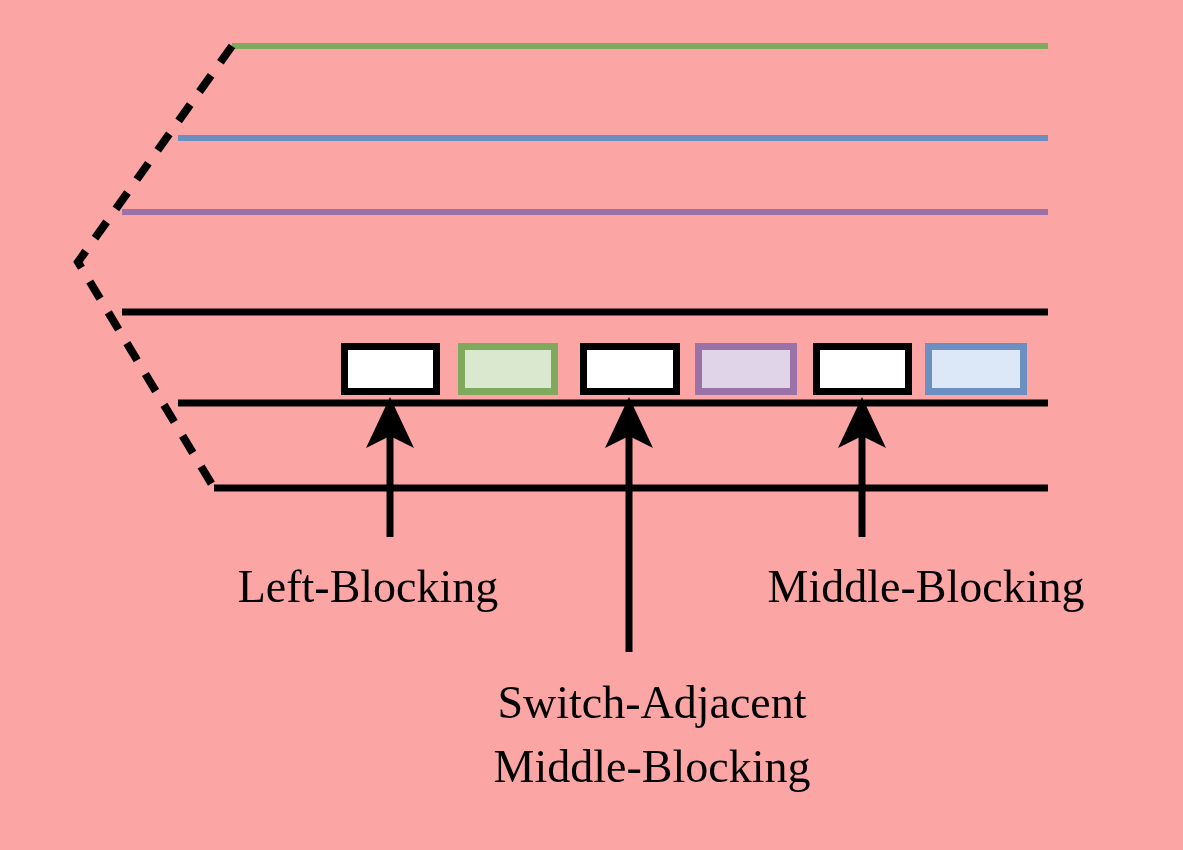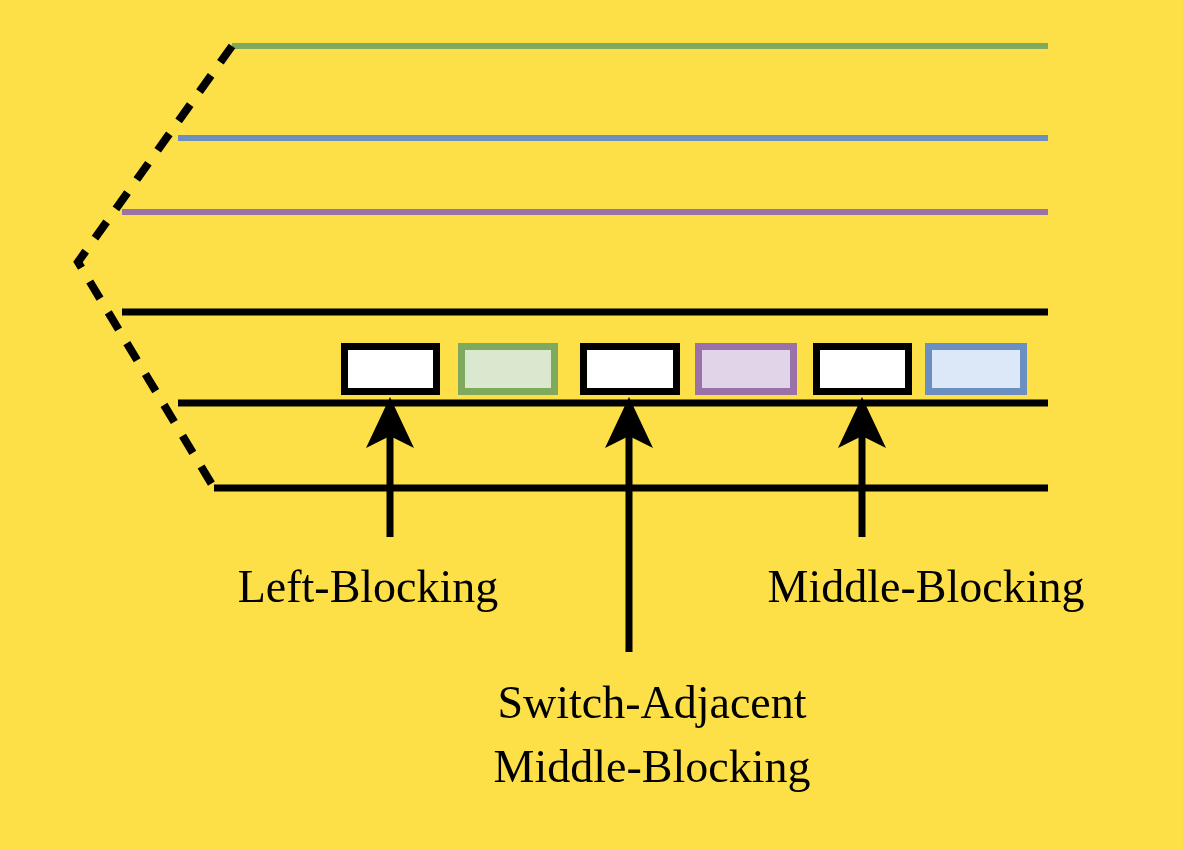--- a/index.html
+++ b/index.html
@@ -10,21 +10,21 @@
   body {
     width: 1183px;
     height: 850px;
     font-family: "Liberation Serif", "DejaVu Serif", serif;
     overflow: hidden;
   }
   #diagram-root {
     position: relative;
     width: 1183px;
     height: 850px;
-    background: #fde047;
+    background: #fca5a5;
   }
   svg.figure {
     display: block;
     width: 1183px;
     height: 850px;
   }
   text.label {
     font-family: "Liberation Serif", "DejaVu Serif", serif;
     font-size: 46px;
     fill: #000000;

